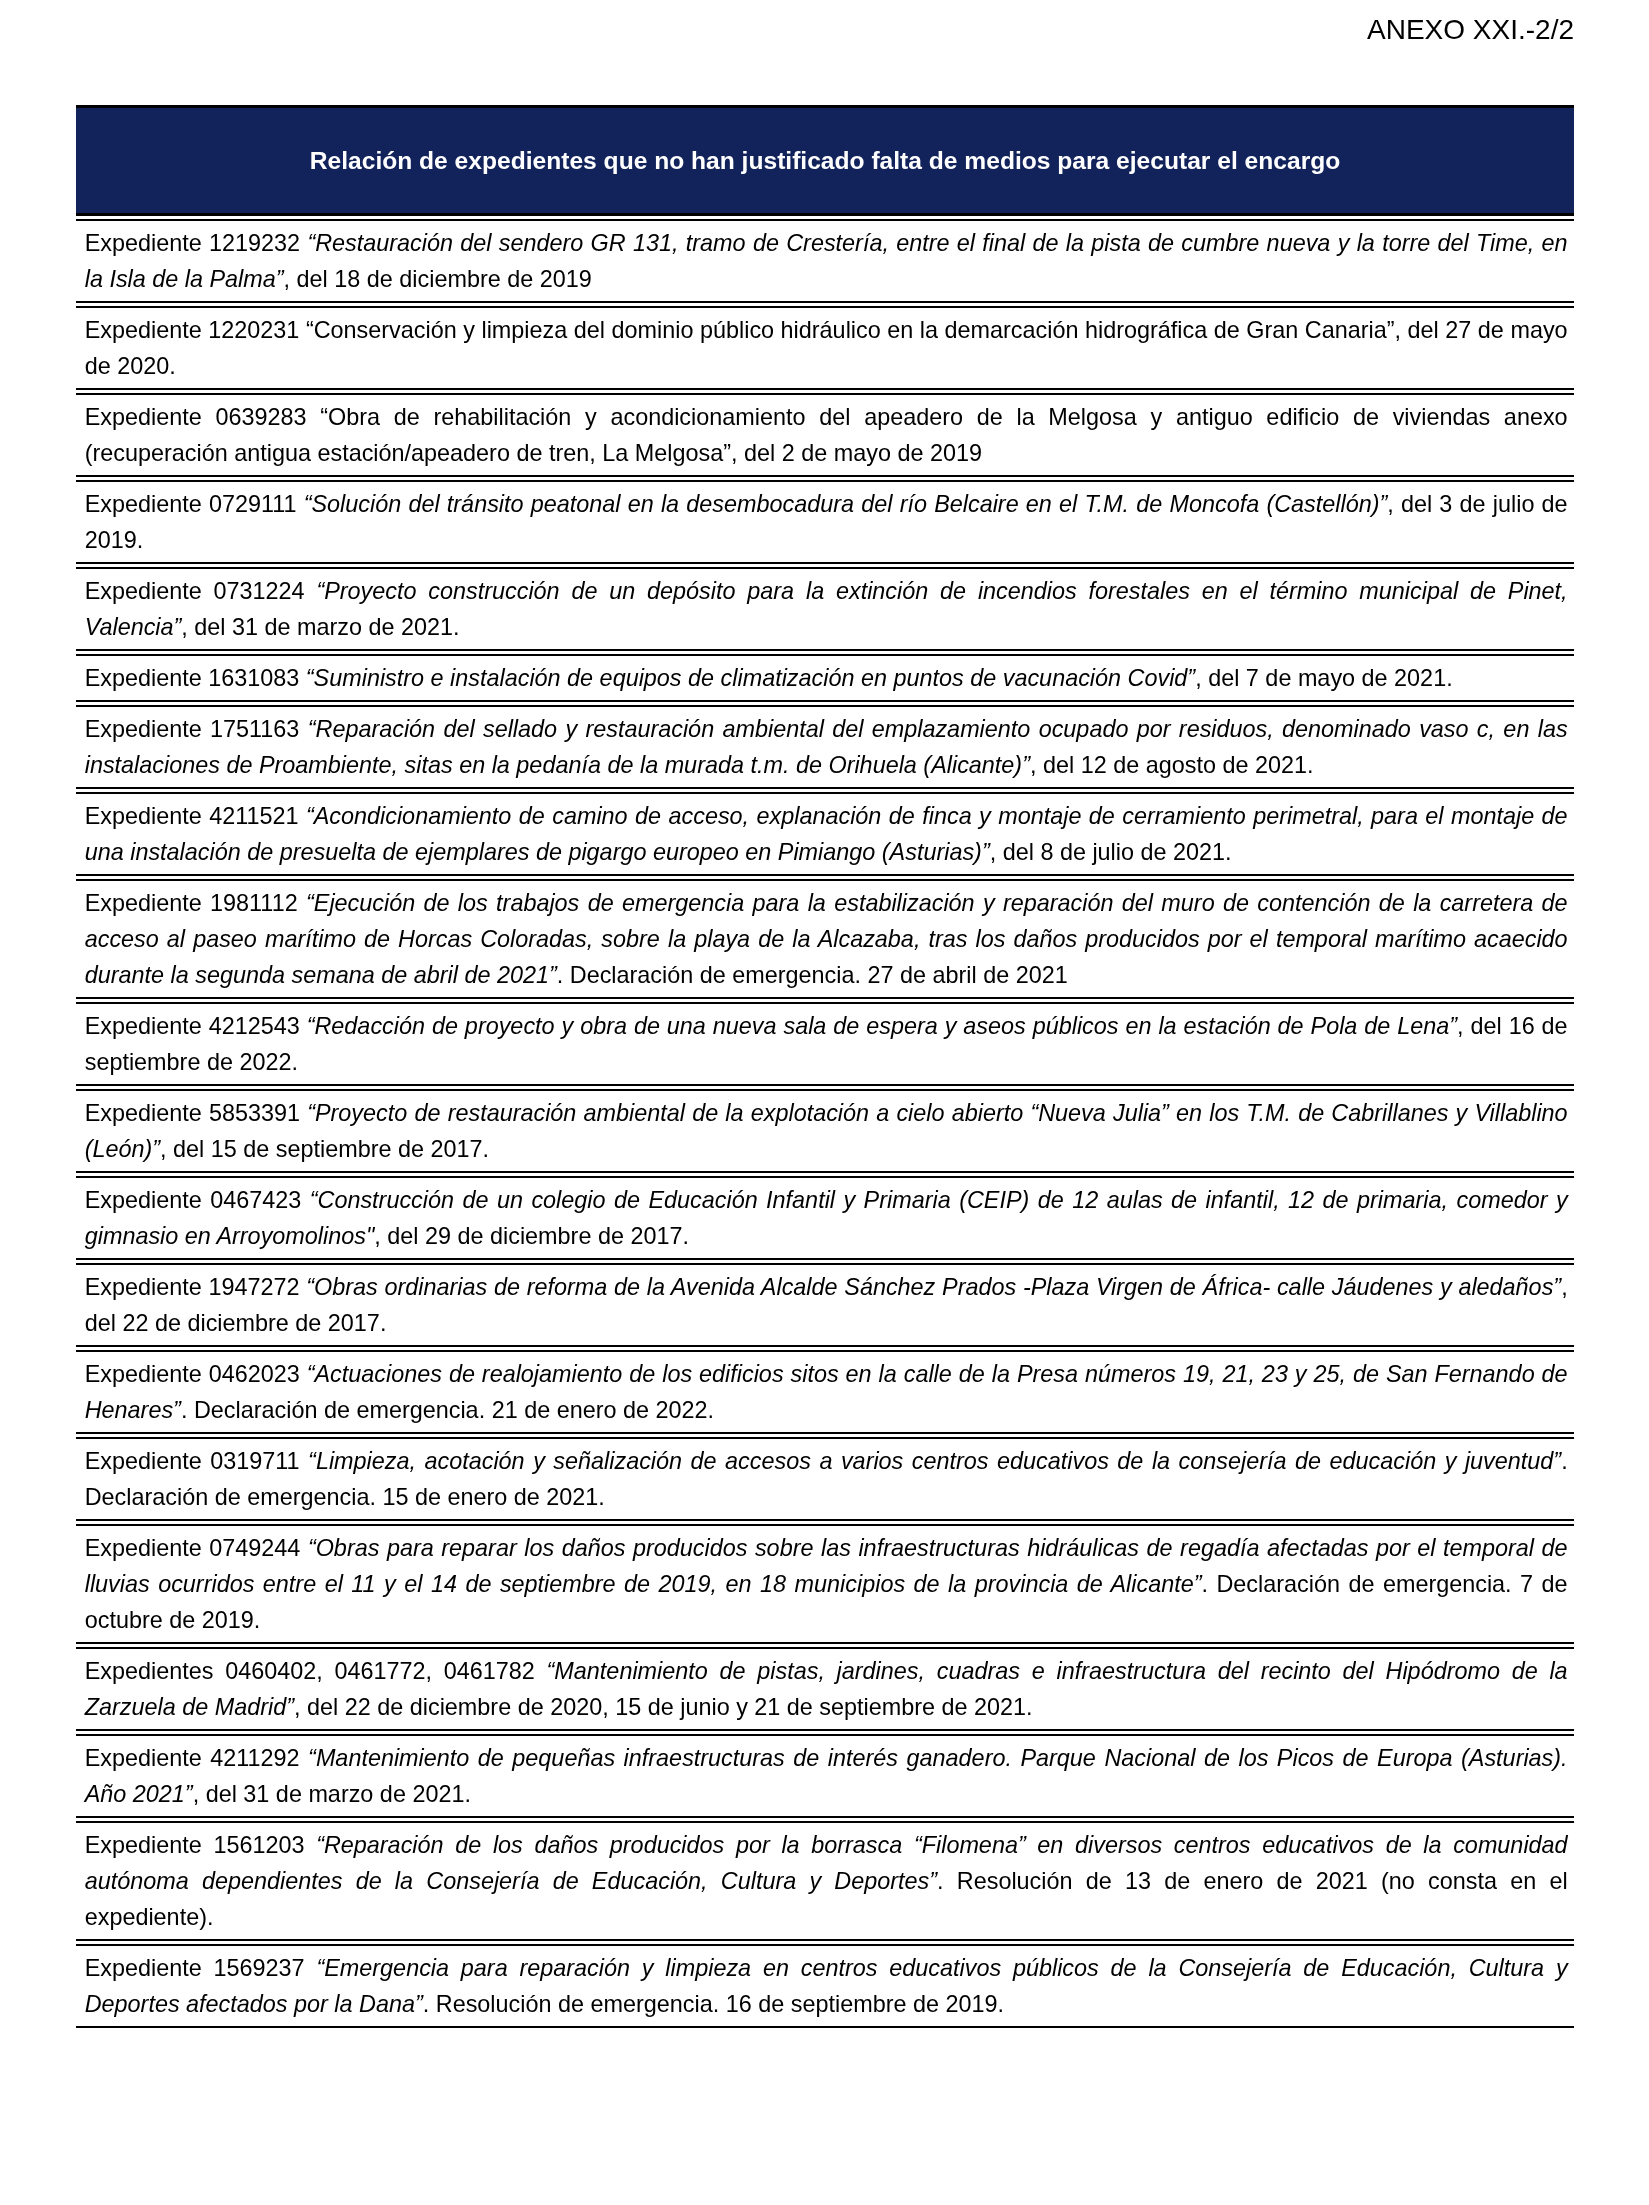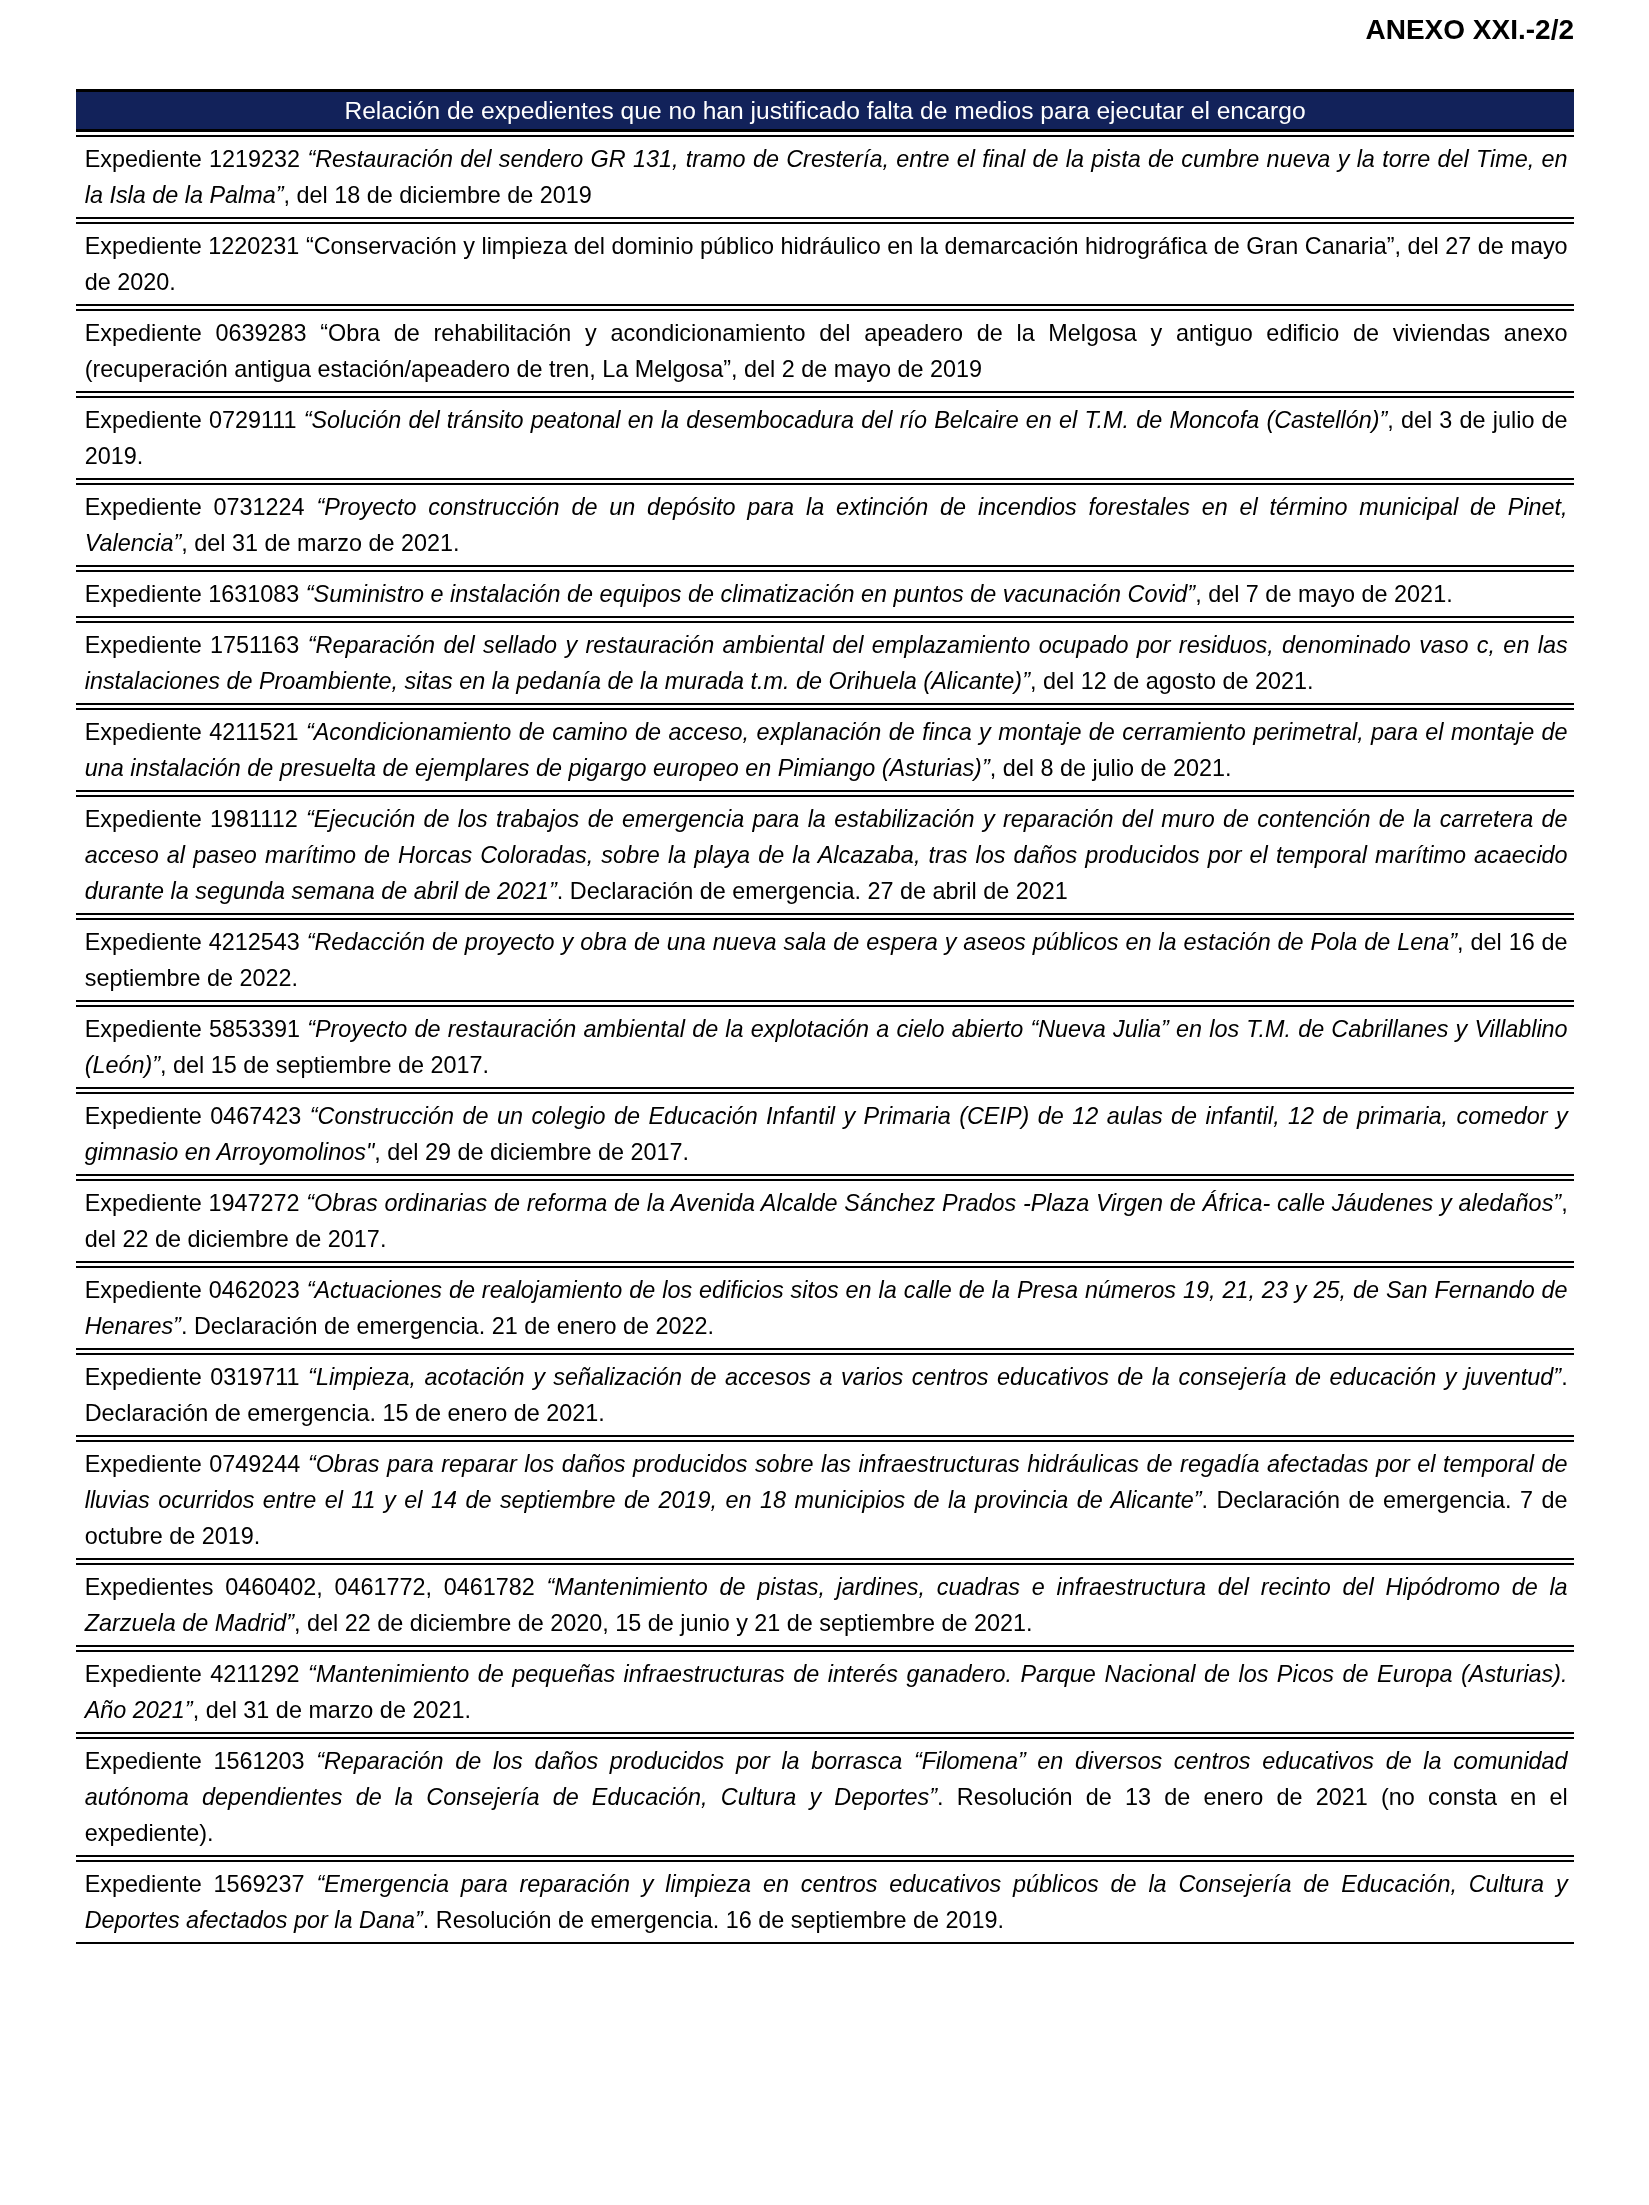--- a/index.html
+++ b/index.html
@@ -17,39 +17,39 @@
     background: var(--page-bg);
     margin: 0 auto;
     padding: 12.7px 75px 0 76px;
     font-family: "Liberation Sans", sans-serif;
     color: var(--text-c);
     position: relative;
   }
   .annex {
     text-align: right;
     font-size: 28px;
-    font-weight: bold;
+    font-weight: normal;
     line-height: 33px;
-    margin-bottom: 40px;
+    margin-bottom: 56px;
   }
   table.expedientes {
     width: 100%;
     border-collapse: separate;
     border-spacing: 0 3.2px;
     table-layout: fixed;
   }
   th.bar {
     background: var(--header-bg);
     color: var(--header-text);
     border-top: 3.2px solid var(--border-c);
     border-bottom: 3.2px solid var(--border-c);
     font-size: 24.6px;
-    font-weight: normal;
+    font-weight: bold;
     text-align: center;
-    padding: 4px 16px;
+    padding: 38px 16px;
     line-height: 29px;
   }
   td.cell {
     border-top: 2.4px solid var(--border-c);
     border-bottom: 2.4px solid var(--border-c);
     font-size: 23.4px;
     line-height: 36px;
     text-align: justify;
     padding: 4px 6.4px 4px 8.7px;
   }

